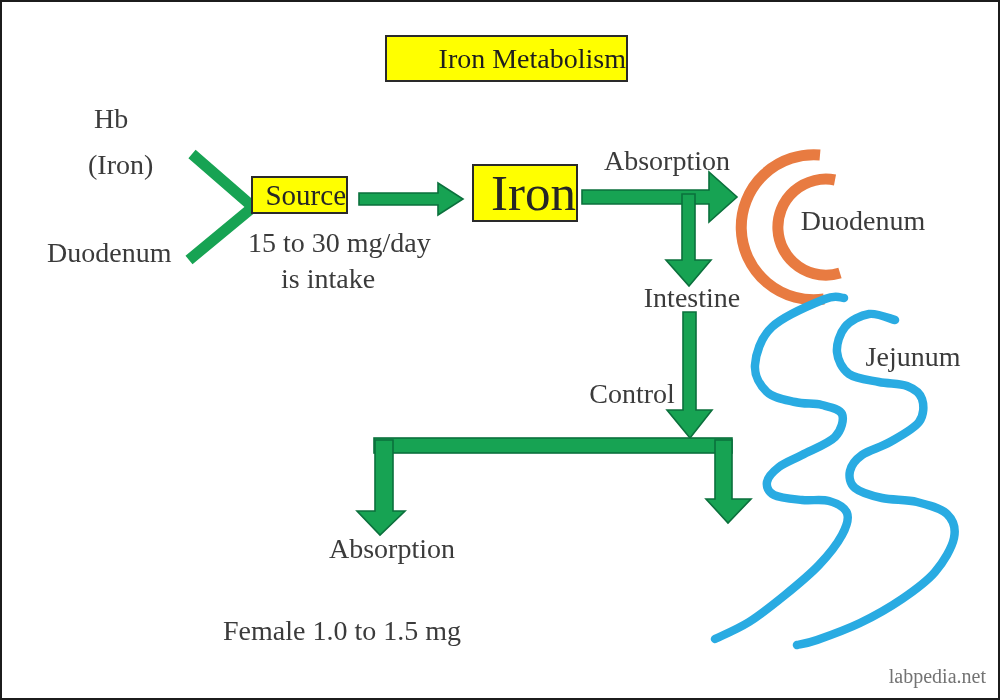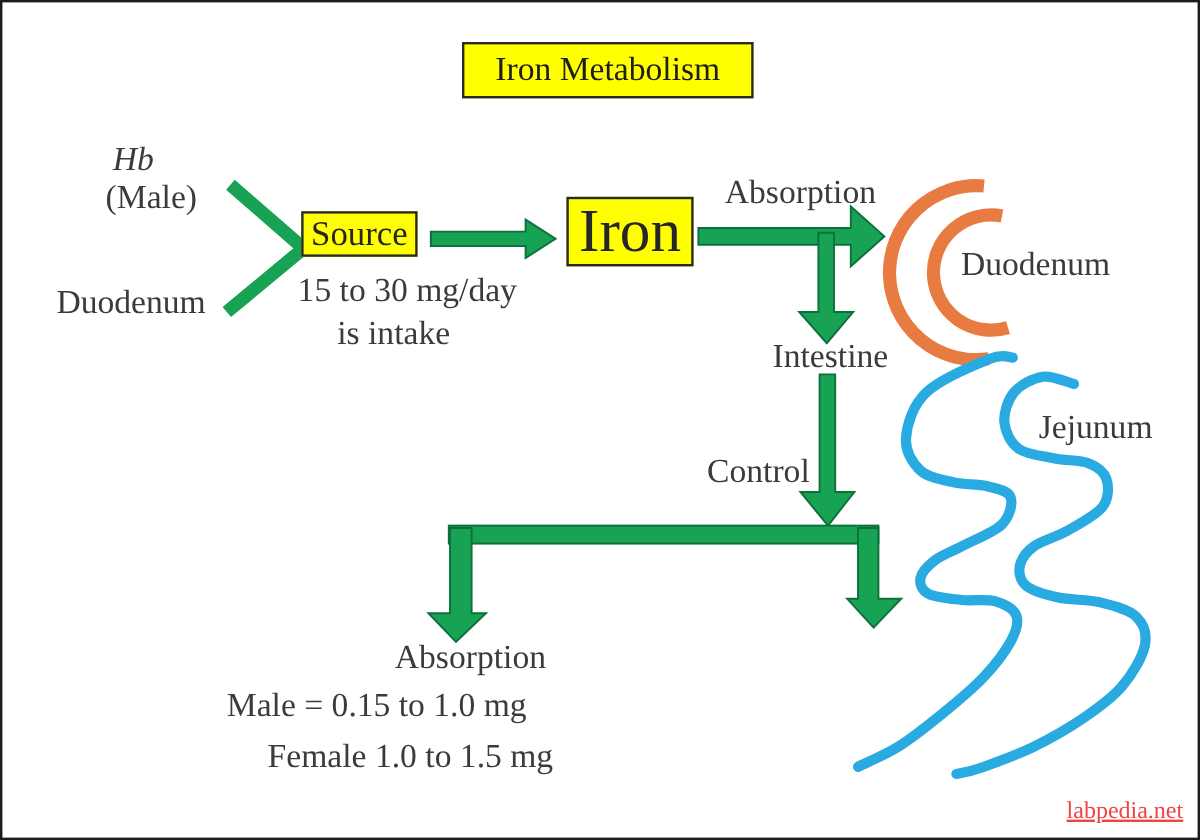--- a/index.html
+++ b/index.html
@@ -16,43 +16,43 @@
     color:#3b3b3b;
     font-size:28px;
     line-height:1.05;
     white-space:nowrap;
   }
   .centered{transform:translateX(-50%);}
   .ybox{
     position:absolute;
     background:#ffff00;
     border:2px solid #2a2a2a;
-    display:flex;align-items:center;justify-content:center;
+    display:flex;align-items:center;justify-content:flex-end;
     color:#262626;
     box-sizing:border-box;
   }
   #title-box{left:383px;top:33px;width:243px;height:47px;font-size:28px;color:#1e1e1e;}
   #source-box{left:249px;top:174px;width:97px;height:38px;font-size:29px;}
   #iron-box{left:470px;top:162px;width:106px;height:58px;font-size:51px;}
-  #lbl-hb{left:92px;top:117px;font-style:italic;}
+  #lbl-hb{left:92px;top:102px;}
   #lbl-heme{left:86px;top:148px;}
   #lbl-myoglobin{left:45px;top:236px;}
   #lbl-animal{left:11px;top:273px;}
   #lbl-intake1{left:246px;top:226px;}
   #lbl-intake2{left:246px;top:262px;margin-left:33px;}
   #lbl-absorption-top{left:665px;top:144px;}
   #lbl-duodenum{left:861px;top:204px;}
   #lbl-intestine{left:690px;top:281px;}
   #lbl-control{left:630px;top:357px;margin-top:20px;}
   #lbl-jejunum{left:911px;top:340px;}
   #lbl-absorption-bottom{left:390px;top:532px;}
   #lbl-secretion{left:681px;top:532px;}
   #lbl-male{left:187px;top:572px;}
   #lbl-female{left:189px;top:614px;margin-left:32px;}
-  #lbl-watermark{right:12px;top:664px;font-size:20px;color:#ef4444;text-decoration:underline;}
+  #lbl-watermark{right:12px;top:664px;font-size:20px;color:#737373;}
   svg{position:absolute;left:0;top:0;}
   .green-shape{fill:#17a353;stroke:#0b703c;stroke-width:1.6;}
   .green-line{fill:none;stroke:#17a353;stroke-width:11;}
   .orange-arc{fill:none;stroke:#e87b41;stroke-width:11;}
   .blue-squiggle{fill:none;stroke:#29abe2;stroke-width:8.5;stroke-linecap:round;stroke-linejoin:round;}
 </style>
 </head>
 <body>
 
 <div id="canvas">
@@ -80,36 +80,35 @@
 
     <path id="jejunum-left" class="blue-squiggle" d="M 842 296 C 838.8 296.2, 835.0 292.2, 823 297 C 811.0 301.8, 781.7 314.0, 770 325 C 758.3 336.0, 753.8 352.2, 753 363 C 752.2 373.8, 758.3 383.8, 765 390 C 771.7 396.2, 783.8 397.8, 793 400 C 802.2 402.2, 812.2 401.0, 820 403 C 827.8 405.0, 837.8 406.7, 840 412 C 842.2 417.3, 839.7 428.2, 833 435 C 826.3 441.8, 809.3 448.0, 800 453 C 790.7 458.0, 782.8 460.5, 777 465 C 771.2 469.5, 765.8 475.3, 765 480 C 764.2 484.7, 766.2 490.0, 772 493 C 777.8 496.0, 790.8 497.0, 800 498 C 809.2 499.0, 819.5 496.8, 827 499 C 834.5 501.2, 842.8 505.3, 845 511 C 847.2 516.7, 844.7 524.3, 840 533 C 835.3 541.7, 826.5 553.0, 817 563 C 807.5 573.0, 794.7 583.5, 783 593 C 771.3 602.5, 758.7 612.7, 747 620 C 735.3 627.3, 718.7 634.2, 713 637"></path>
     <path id="jejunum-right" class="blue-squiggle" d="M 893 318 C 888.7 317.0, 875.3 310.8, 867 312 C 858.7 313.2, 848.3 318.7, 843 325 C 837.7 331.3, 834.3 342.2, 835 350 C 835.7 357.8, 840.0 367.0, 847 372 C 854.0 377.0, 867.3 378.0, 877 380 C 886.7 382.0, 897.8 381.2, 905 384 C 912.2 386.8, 918.0 391.0, 920 397 C 922.0 403.0, 922.3 412.8, 917 420 C 911.7 427.2, 897.5 434.5, 888 440 C 878.5 445.5, 866.7 448.2, 860 453 C 853.3 457.8, 849.2 463.5, 848 469 C 846.8 474.5, 847.7 481.5, 853 486 C 858.3 490.5, 869.7 493.7, 880 496 C 890.3 498.3, 904.2 497.3, 915 500 C 925.8 502.7, 938.8 506.0, 945 512 C 951.2 518.0, 954.0 526.3, 952 536 C 950.0 545.7, 941.7 559.8, 933 570 C 924.3 580.2, 912.5 588.5, 900 597 C 887.5 605.5, 872.2 614.2, 858 621 C 843.8 627.8, 825.5 634.3, 815 638 C 804.5 641.7, 798.3 642.2, 795 643"></path>
   </svg>
 
   <div class="ybox" id="title-box">
     <span>Iron Metabolism</span>
   </div>
 
   <div class="label" id="lbl-hb">Hb</div>
-  <div class="label" id="lbl-heme">(Male)</div>
+  <div class="label" id="lbl-heme">(Iron)</div>
   <div class="label" id="lbl-myoglobin">Duodenum</div>
 
   <div class="ybox" id="source-box">
     <span>Source</span>
   </div>
   <div class="label" id="lbl-intake1">15 to 30 mg/day</div>
   <div class="label" id="lbl-intake2">is intake</div>
 
   <div class="ybox" id="iron-box">
     <span>Iron</span>
   </div>
 
   <div class="label centered" id="lbl-absorption-top">Absorption</div>
   <div class="label centered" id="lbl-intestine">Intestine</div>
   <div class="label centered" id="lbl-duodenum">Duodenum</div>
   <div class="label centered" id="lbl-control">Control</div>
   <div class="label centered" id="lbl-jejunum">Jejunum</div>
   <div class="label centered" id="lbl-absorption-bottom">Absorption</div>
-  <div class="label" id="lbl-male">Male = 0.15 to 1.0 mg</div>
   <div class="label" id="lbl-female">Female 1.0 to 1.5 mg</div>
 
   <div class="label" id="lbl-watermark">labpedia.net</div>
 </div>
 
 </body></html>

